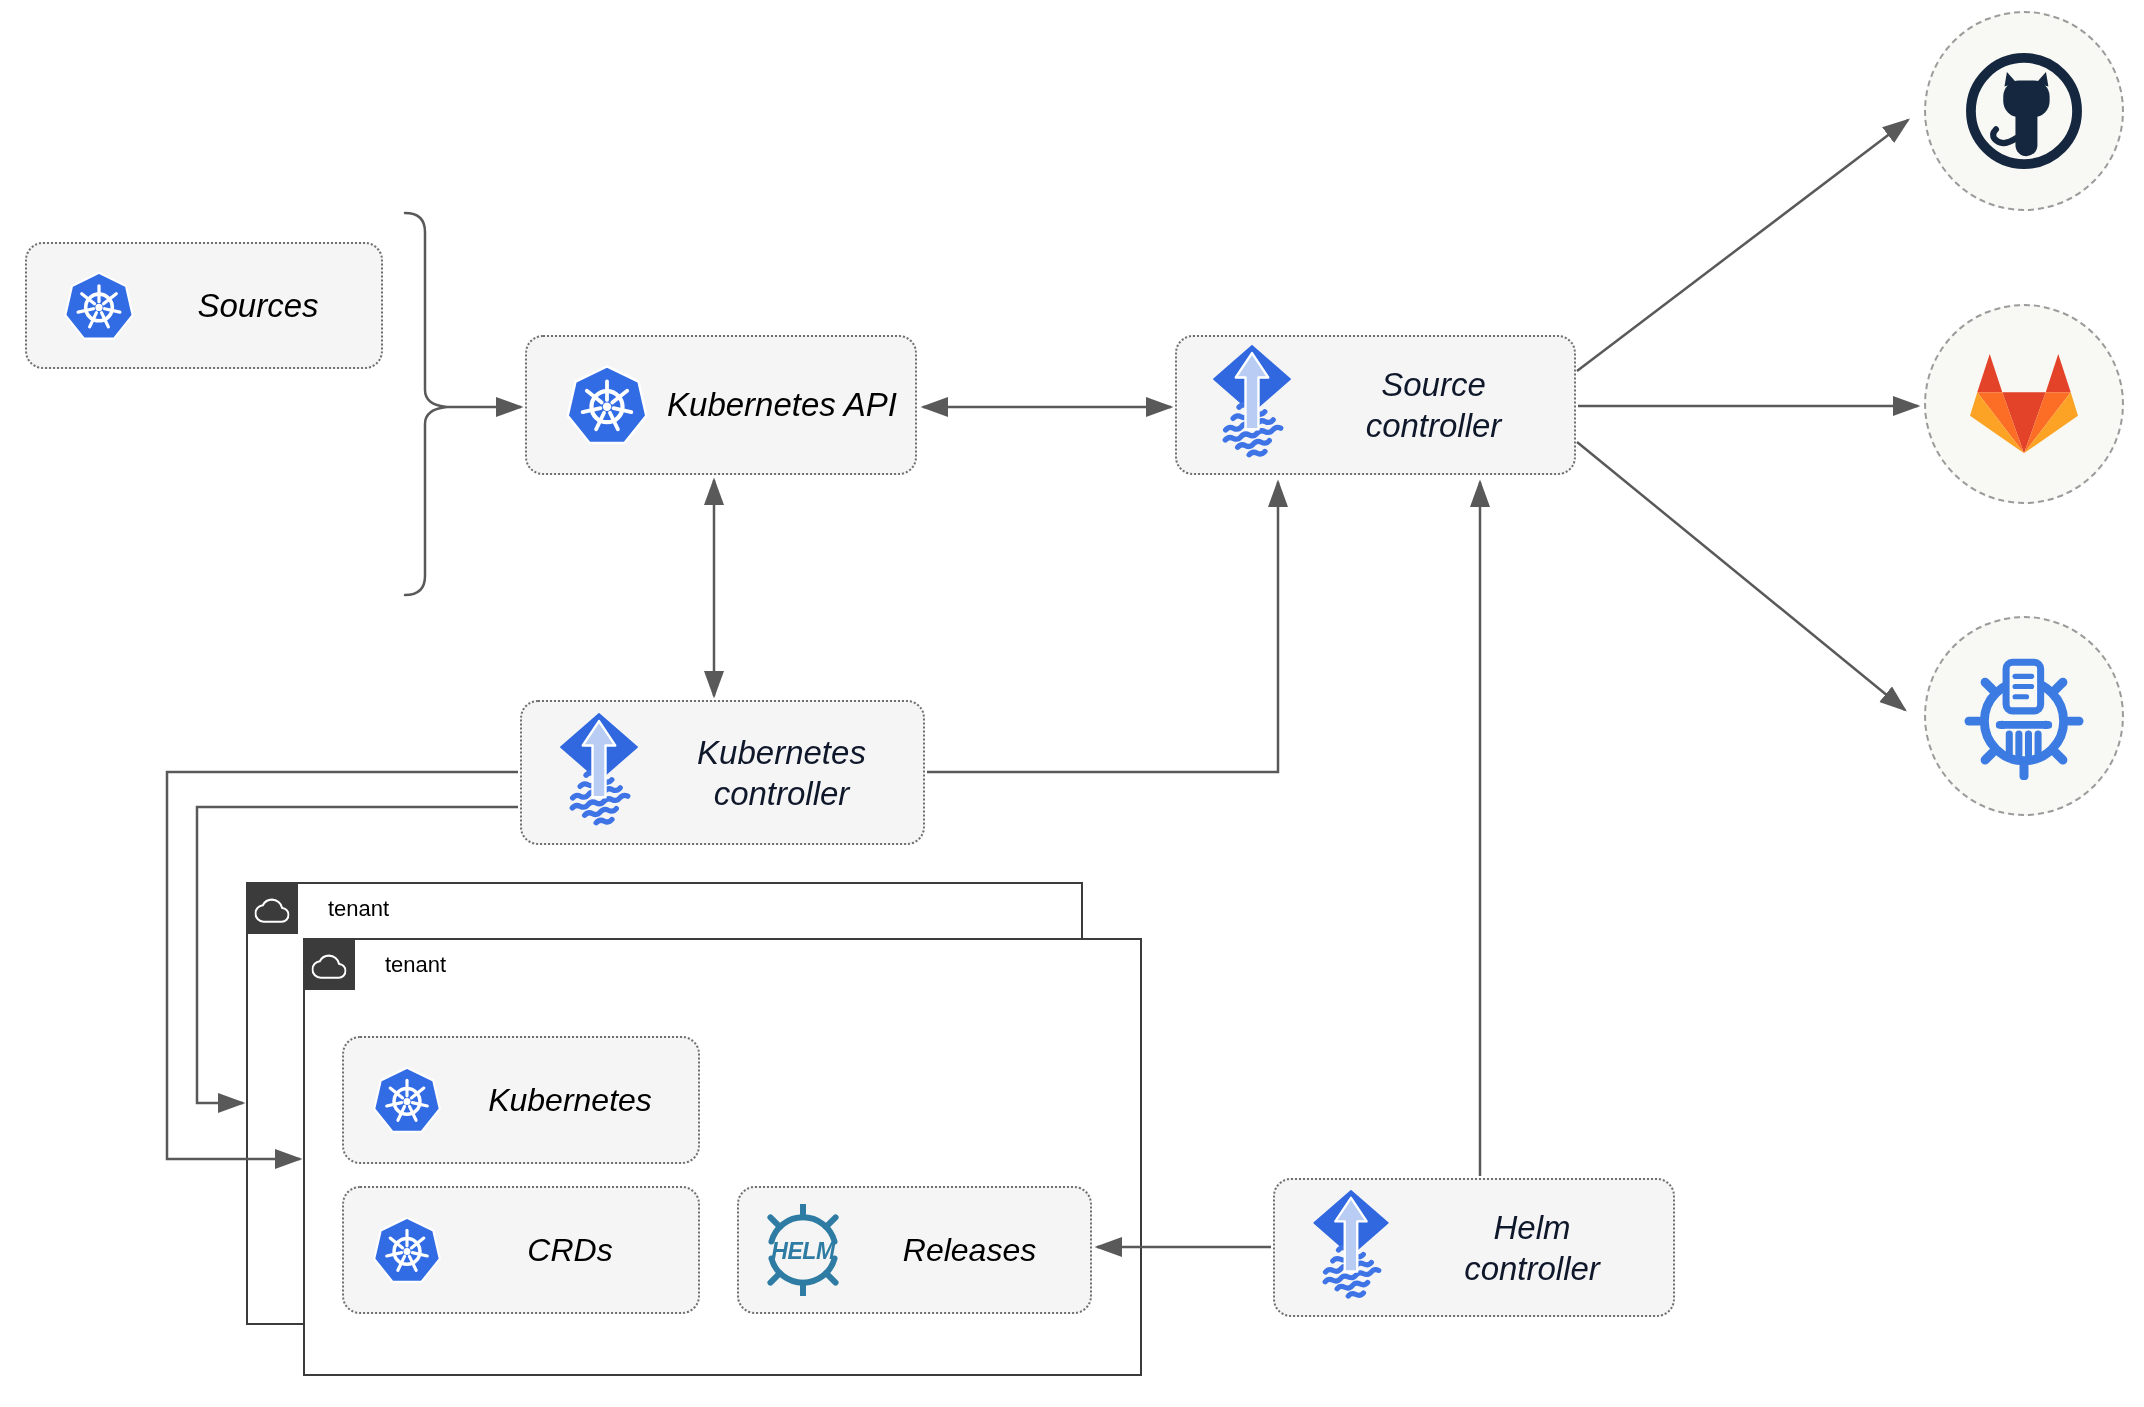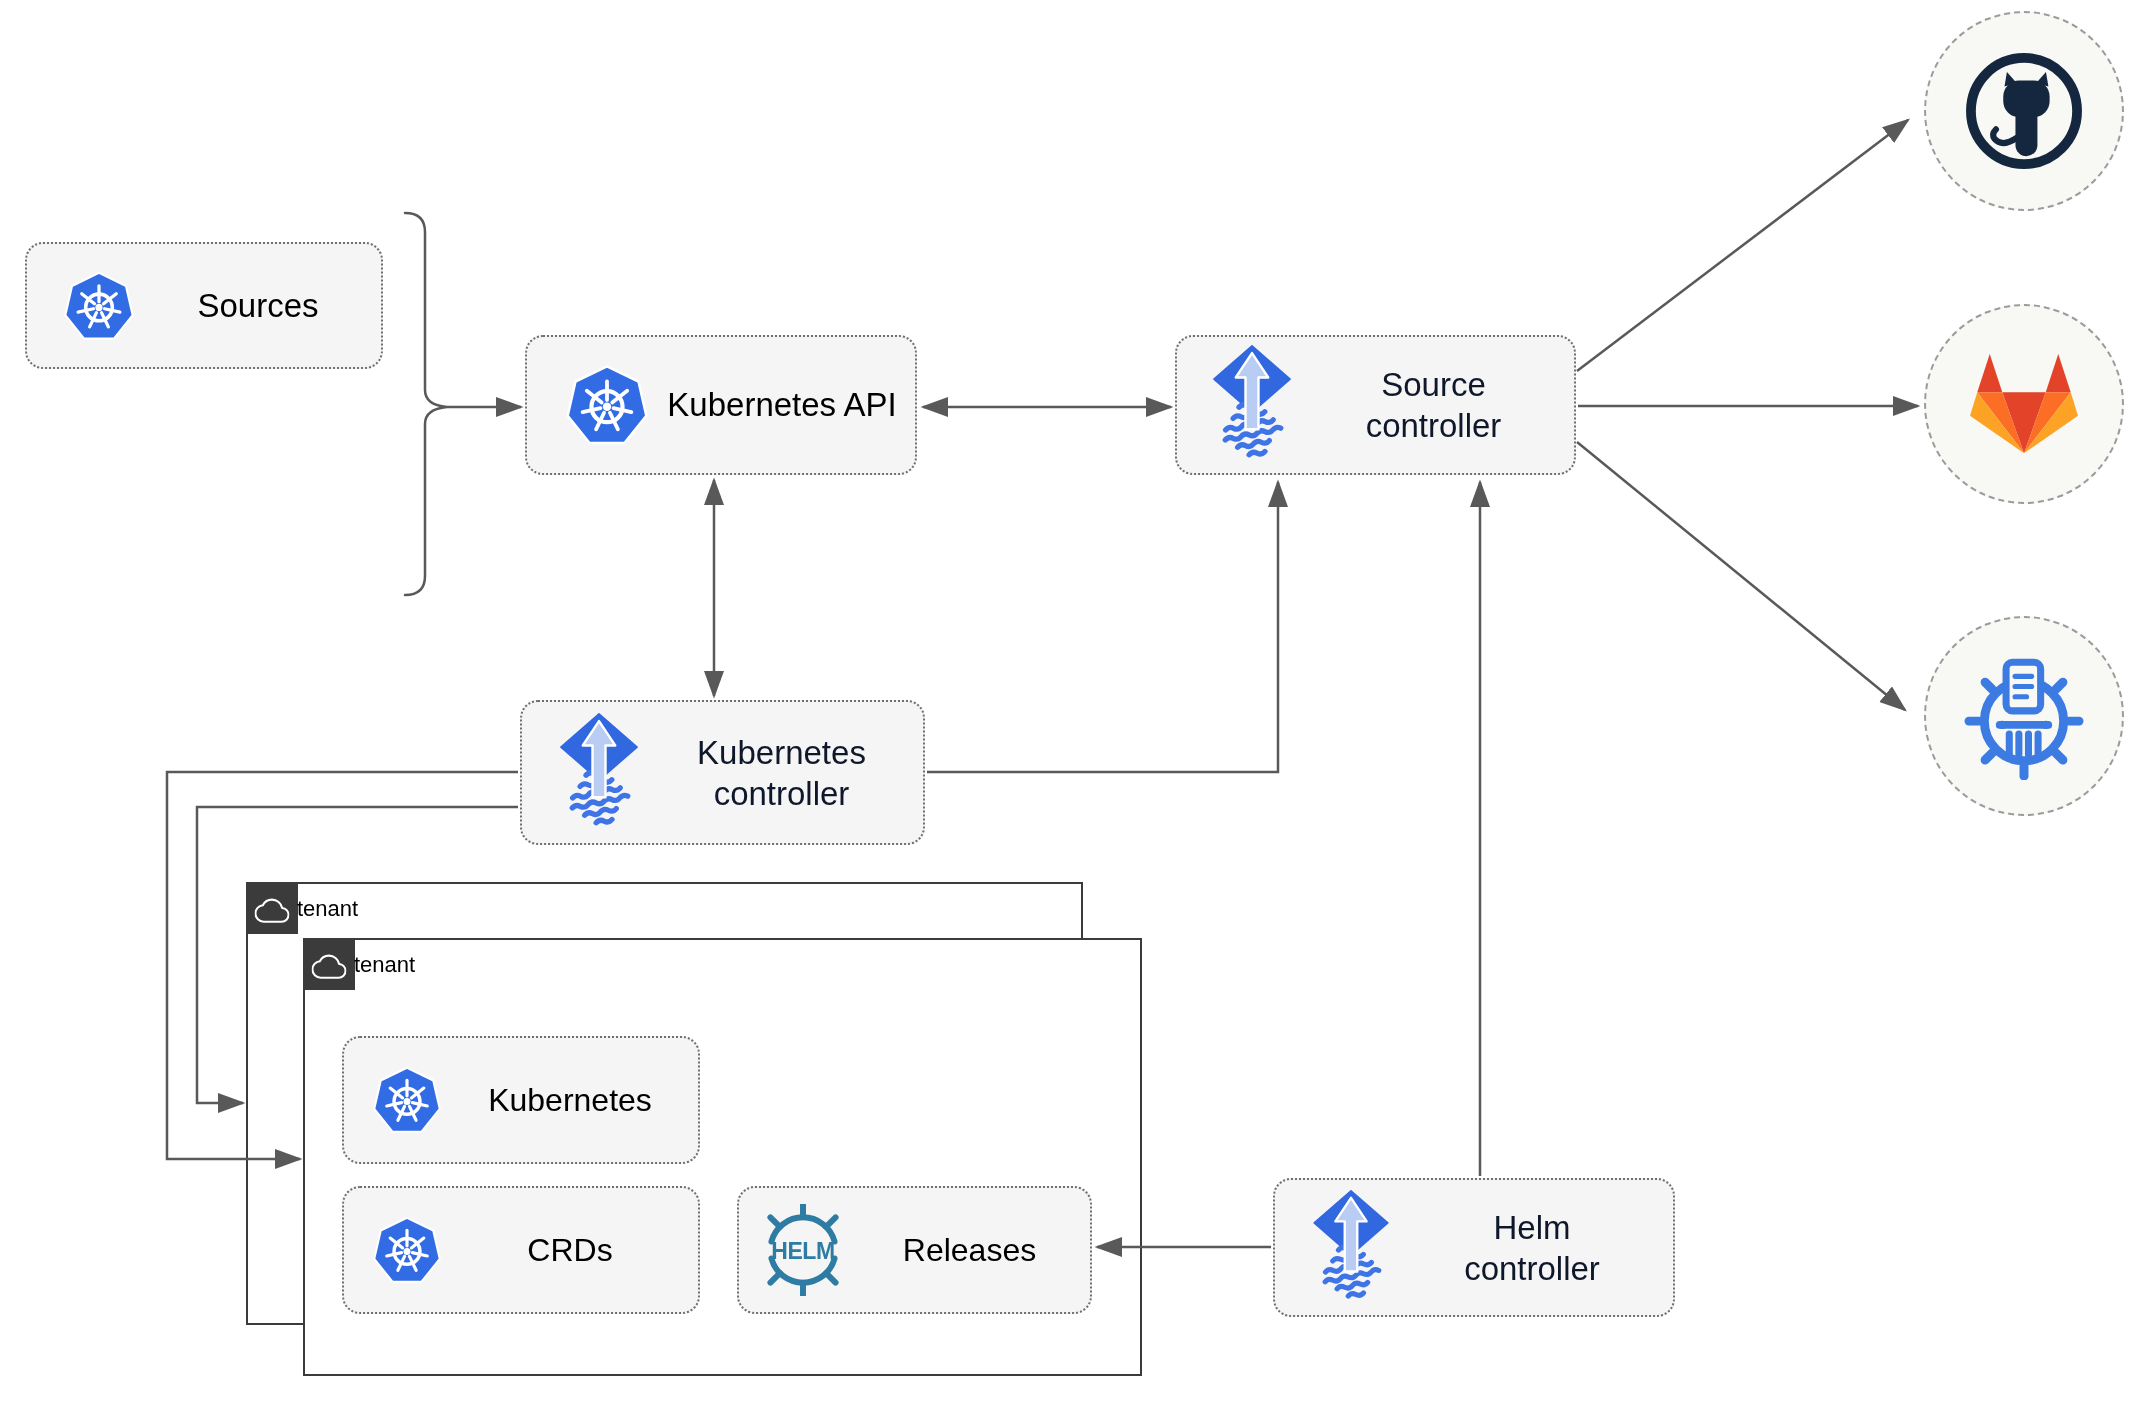--- a/index.html
+++ b/index.html
@@ -2,30 +2,30 @@
 <html><head>
 <meta charset="utf-8">
 <style>
   html,body{margin:0;padding:0;background:#fff;}
   .canvas{position:relative;width:2144px;height:1407px;background:#fff;
           font-family:"Liberation Sans",sans-serif;overflow:hidden;}
 
   
   .node{position:absolute;box-sizing:border-box;background:#f5f5f5;
         border:2px dotted #6f6f6f;border-radius:18px;
-        display:flex;align-items:center;}
+        display:flex;align-items:center;font-style:italic;}
   .nlabel{flex:1;text-align:center;font-size:33px;color:#000;}
   .nlabel2{flex:1;text-align:center;font-size:33px;color:#0f172a;line-height:41px;}
   .icon{display:block;flex:0 0 auto;}
 
   
   .tenant{position:absolute;box-sizing:border-box;background:#fff;border:2px solid #3b3b3b;}
   .thead{position:absolute;top:-2px;left:-2px;width:52px;height:52px;background:#3b3b3b;
          display:flex;align-items:center;justify-content:center;}
-  .tlabel{position:absolute;left:49px;top:12px;font-size:22px;color:#000;}
+  .tlabel{position:absolute;left:80px;top:12px;font-size:22px;color:#000;}
 
   
   .remote{position:absolute;width:200px;height:200px;box-sizing:border-box;border-radius:50%;
           border:2.5px dashed #9b9b9b;background:#f8f8f4;
           display:flex;align-items:center;justify-content:center;}
 
   .overlay{position:absolute;left:0;top:0;width:2144px;height:1407px;pointer-events:none;}
   .defs{position:absolute;width:0;height:0;overflow:hidden;}
 </style>
 </head>

